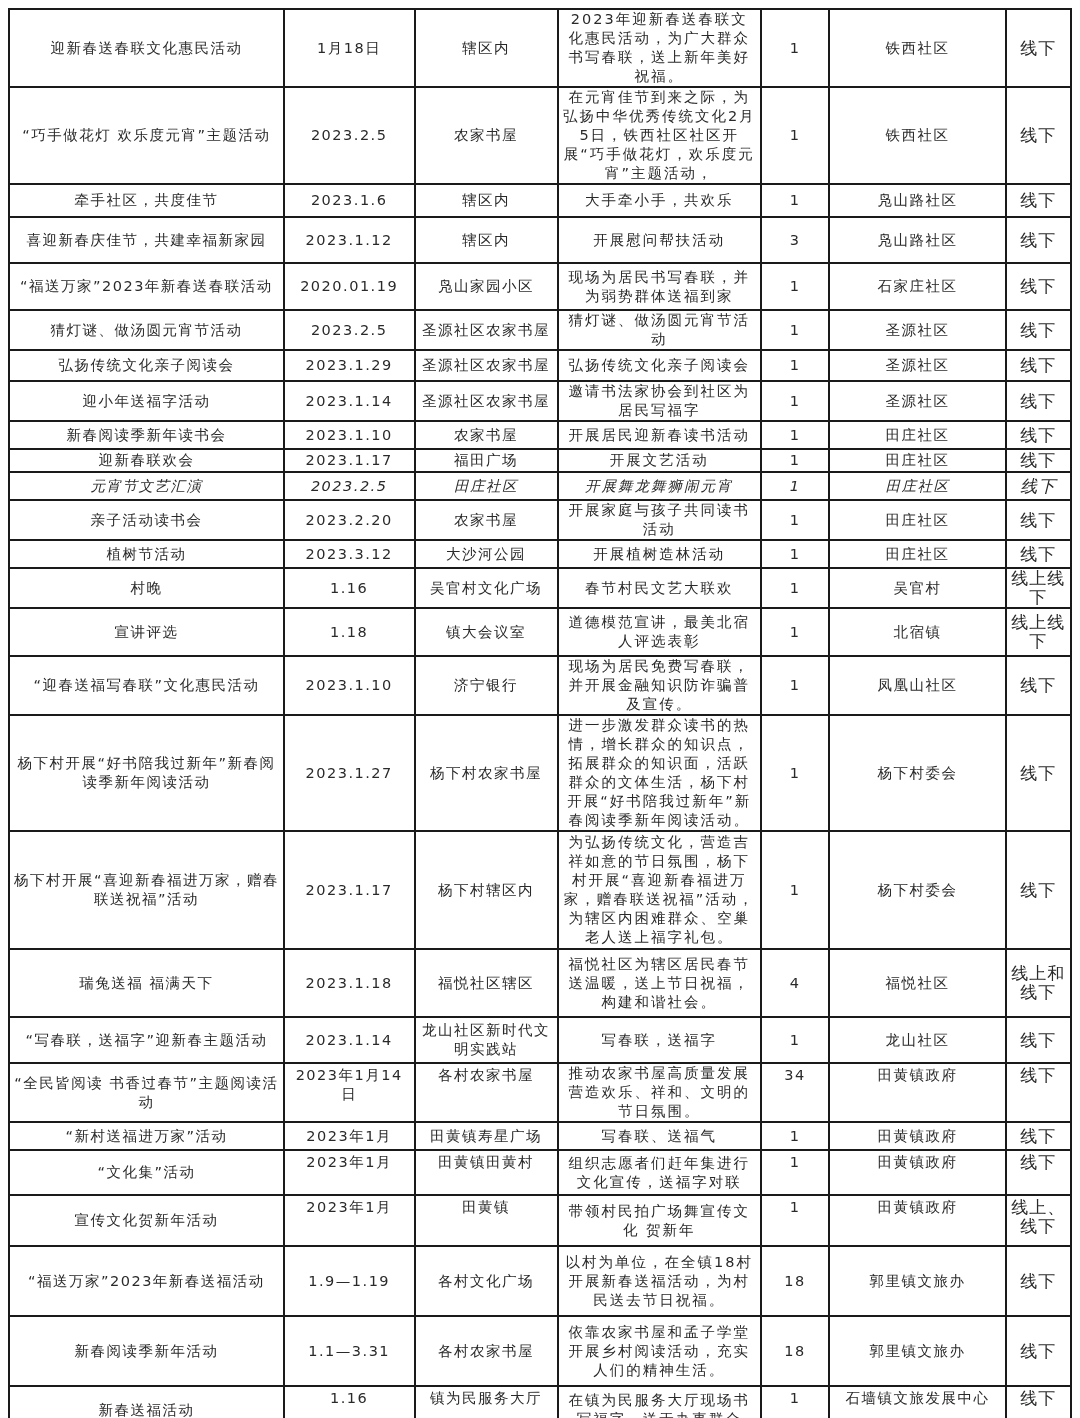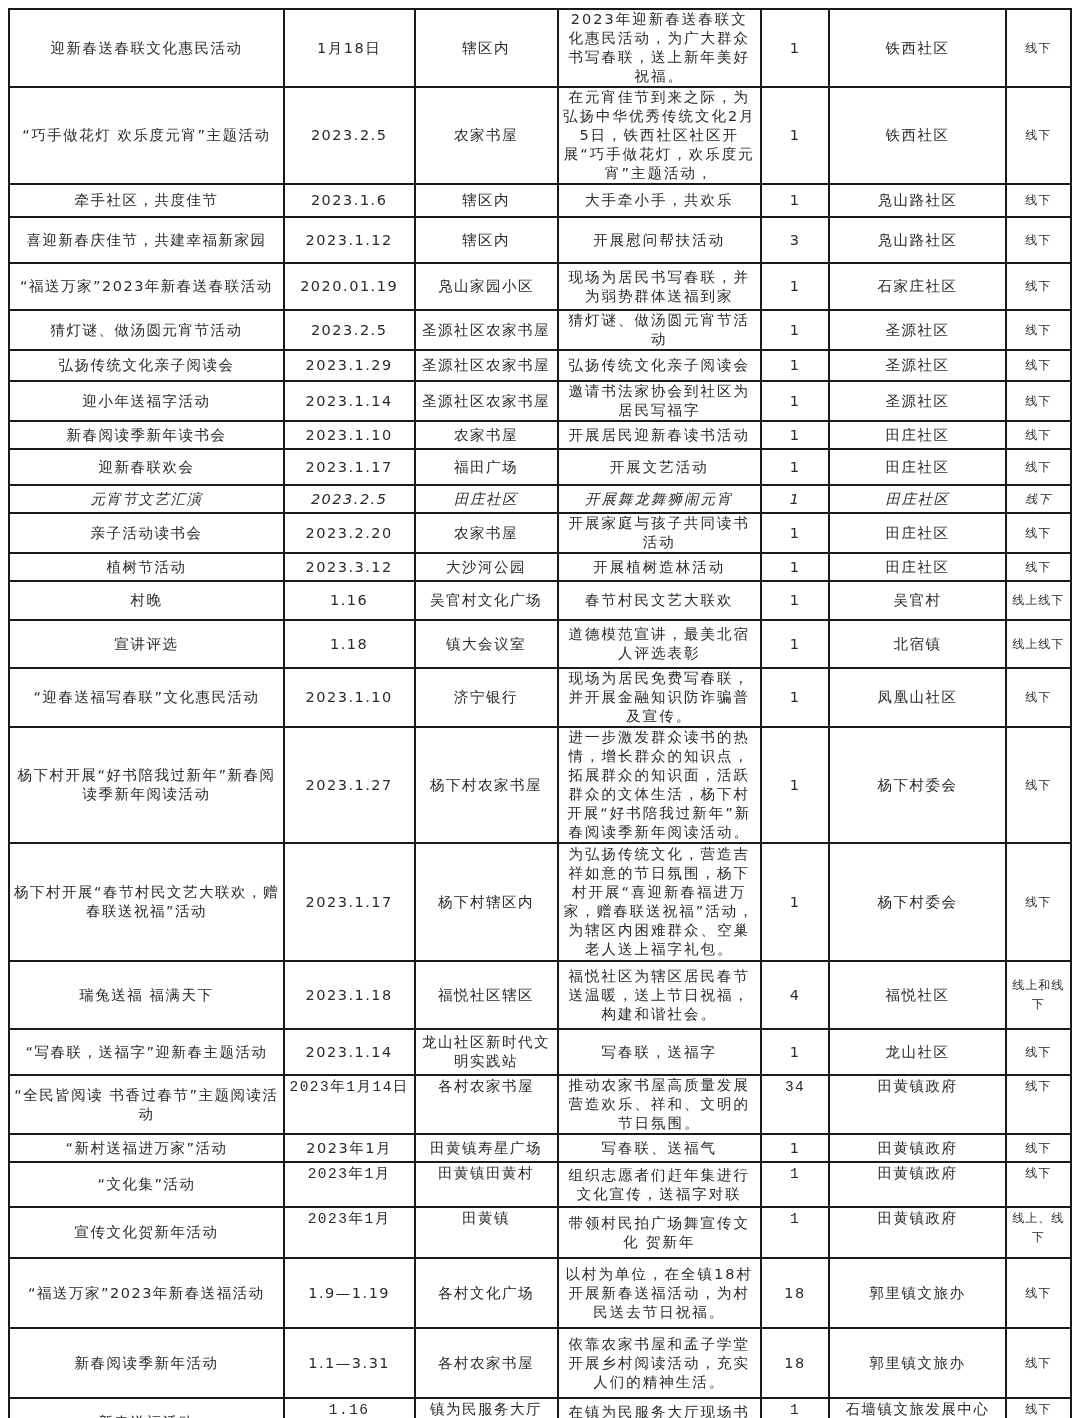--- a/index.html
+++ b/index.html
@@ -4,22 +4,22 @@
 <style>
   html, body { margin: 0; padding: 0; background: #ffffff; }
   body { width: 1080px; height: 1418px; position: relative; overflow: hidden;
          font-family: "DejaVu Sans", "Liberation Sans", sans-serif; color: #2a2a2a; }
   table { position: absolute; left: 8px; top: 8px; width: 1064px;
           border-collapse: collapse; table-layout: fixed; }
   td { border: 2.5px solid #1a1a1a; text-align: center; vertical-align: middle;
        font-size: 14.5px; line-height: 19px; padding: 0 3px; letter-spacing: 1.5px;
        word-break: break-all; overflow: hidden; }
   td.desc { padding: 0 4px; letter-spacing: 2px; }
-  td.top { vertical-align: top; padding-top: 2px; font-family: Liberation Mono, monospace; }
-  td.mode { font-size: 12px; letter-spacing: 1px; }
+  td.top { vertical-align: top; padding-top: 2px; }
+  td.mode { font-size: 17px; letter-spacing: 1px; }
   col.c1 { width: 265px; } col.c2 { width: 126px; } col.c3 { width: 138px; }
   col.c4 { width: 196px; } col.c5 { width: 66px; } col.c6 { width: 170px; } col.c7 { width: 63px; }
 </style>
 </head>
 <body>
 
 <table>
   <colgroup>
     <col class="c1">
       <col class="c2">
@@ -104,21 +104,21 @@
   </tr>
       <tr style="height: 28px;">
     <td>新春阅读季新年读书会</td>
     <td>2023.1.10</td>
     <td>农家书屋</td>
     <td class="desc">开展居民迎新春读书活动</td>
     <td>1</td>
     <td>田庄社区</td>
     <td class="mode">线下</td>
   </tr>
-      <tr style="height: 36px; padding-left: 29px;">
+      <tr style="height: 23px; padding-left: 29px;">
     <td>迎新春联欢会</td>
     <td>2023.1.17</td>
     <td>福田广场</td>
     <td class="desc">开展文艺活动</td>
     <td>1</td>
     <td>田庄社区</td>
     <td class="mode">线下</td>
   </tr>
       <tr style="height: 28px; font-style: italic;">
     <td>元宵节文艺汇演</td>
@@ -177,21 +177,21 @@
       <tr style="height: 116px;">
     <td>杨下村开展“好书陪我过新年”新春阅读季新年阅读活动</td>
     <td>2023.1.27</td>
     <td>杨下村农家书屋</td>
     <td class="desc">进一步激发群众读书的热情，增长群众的知识点，拓展群众的知识面，活跃群众的文体生活，杨下村开展“好书陪我过新年”新春阅读季新年阅读活动。</td>
     <td>1</td>
     <td>杨下村委会</td>
     <td class="mode">线下</td>
   </tr>
       <tr style="height: 118px;">
-    <td>杨下村开展“春节村民文艺大联欢，赠春联送祝福”活动</td>
+    <td>杨下村开展“喜迎新春福进万家，赠春联送祝福”活动</td>
     <td>2023.1.17</td>
     <td>杨下村辖区内</td>
     <td class="desc">为弘扬传统文化，营造吉祥如意的节日氛围，杨下村开展“喜迎新春福进万家，赠春联送祝福”活动，为辖区内困难群众、空巢老人送上福字礼包。</td>
     <td>1</td>
     <td>杨下村委会</td>
     <td class="mode">线下</td>
   </tr>
       <tr style="height: 68px;">
     <td>瑞兔送福 福满天下</td>
     <td>2023.1.18</td>

